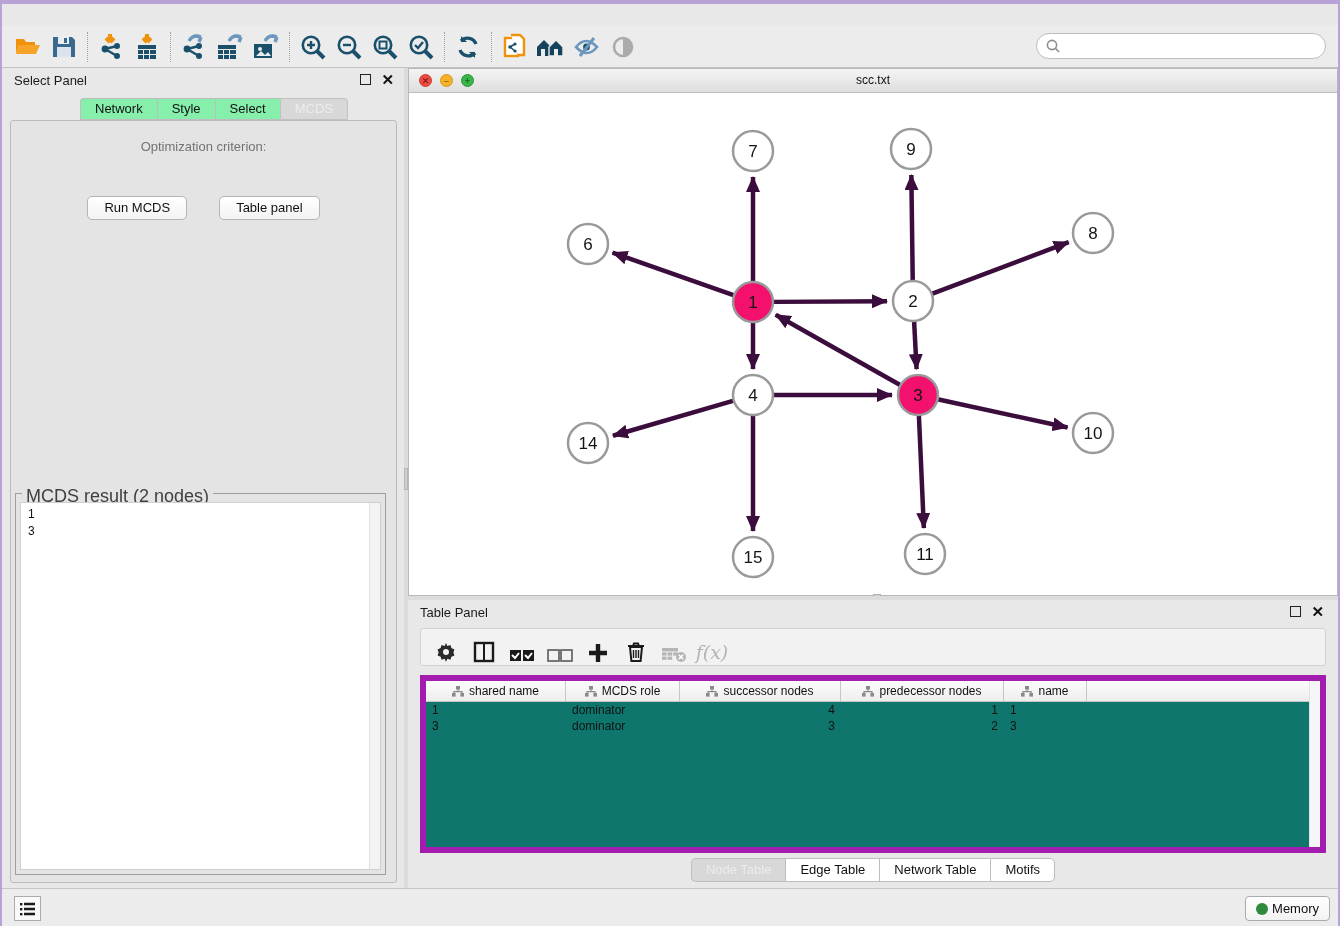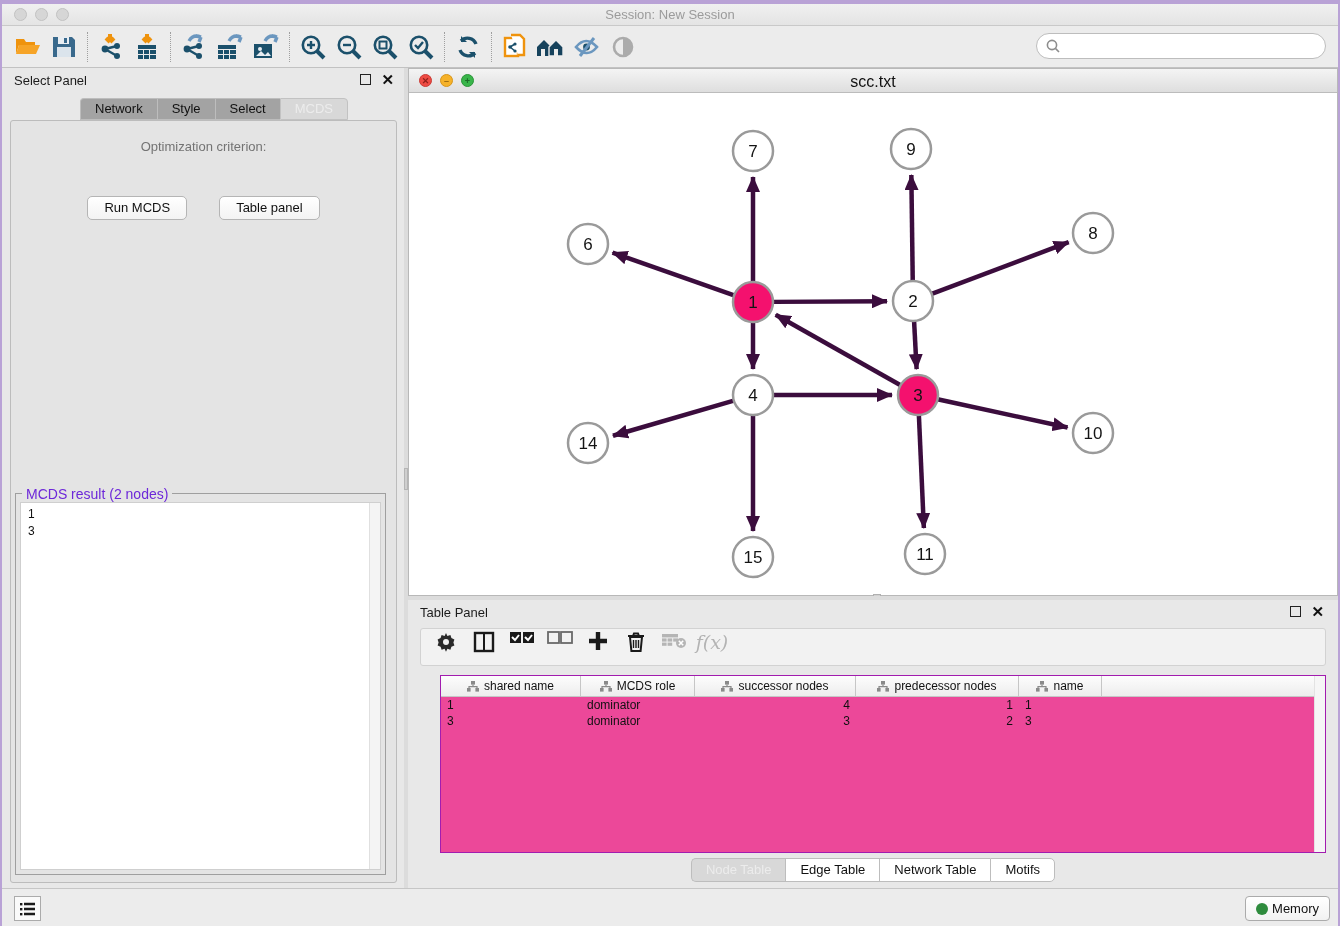--- a/index.html
+++ b/index.html
@@ -26,57 +26,57 @@
 
   
   .cpanel { position:absolute; left:0; top:0; width:402px; bottom:0; background:#e8e8e8; }
   .panel-head { height:26px; position:relative; }
   .panel-head .ph-title { position:absolute; left:12px; top:5px; font-size:13px; color:#1c1c1c; }
   .ph-icons { position:absolute; right:10px; top:6px; display:flex; gap:10px; align-items:center; }
   .float-box { width:11px; height:11px; border:1.5px solid #222; background:transparent; }
   .close-x { font-size:15px; font-weight:bold; color:#111; line-height:11px; }
 
   .tabs-row { position:relative; height:22px; margin-top:4px; padding-left:78px; display:flex; }
-  .cp-tab { font-size:13px; padding:2px 14px 3px; border:1px solid #bdbdbd; background:#a3a3a3; color:#111; border-right-width:0; }
+  .cp-tab { font-size:13px; padding:2px 14px 3px; border:1px solid #bdbdbd; background:#86efac; color:#111; border-right-width:0; }
   .cp-tab:first-child { border-radius:4px 0 0 0; }
   .cp-tab.active { background:#d8d8d8; color:#ececec; border-radius:0 4px 0 0; border-right-width:1px; border-color:#c2c2c2; }
   .cp-body { position:absolute; left:8px; right:7px; top:52px; bottom:5px; background:#e4e4e4; border:1px solid #bcbcbc; border-radius:3px; }
   .opt-label { margin-top:18px; text-align:center; font-size:13px; color:#737373; }
   .combo { position:absolute; left:36px; right:40px; top:41px; height:23px; background:#fff; border:1px solid #b9b9b9; border-radius:5px; font-size:13px; color:#111; display:flex; align-items:center; padding-left:9px; }
   .combo .chevrons { position:absolute; right:6px; top:3px; display:flex; flex-direction:column; gap:1px; }
   .combo .chevrons svg { display:block; }
   .btn-row { position:absolute; top:75px; left:0; right:0; display:flex; justify-content:center; gap:32px; }
   .pushbtn { background:linear-gradient(#ffffff,#f3f3f3); border:1px solid #b5b5b5; border-radius:5px; font-size:13px; color:#111; padding:3px 16px 4px; font-family:"Liberation Sans",sans-serif; }
   .result-box { position:absolute; left:4px; right:10px; top:372px; bottom:7px; border:1px solid #9f9f9f; }
-  .result-legend { position:absolute; top:-8px; left:6px; background:#e4e4e4; padding:0 4px; font-size:14px; color:#6d28d9; }
+  .result-legend { position:absolute; top:-8px; left:6px; background:#e4e4e4; padding:0 4px; font-size:18px; color:#404040; }
   .result-area { position:absolute; inset:4px; top:8px; background:#fff; border:1px solid #cfcfcf; }
   .result-lines { padding:3px 0 0 7px; font-size:12px; color:#111; line-height:17px; white-space:pre-line; }
   .result-scroll { position:absolute; right:0; top:0; bottom:0; width:11px; background:#f4f4f4; border-left:1px solid #e0e0e0; }
 
   
   .netwin { position:absolute; left:406px; top:0; right:0; height:528px; background:#fff; border:1px solid #b8b8b8; }
   .net-titlebar { height:24px; background:linear-gradient(#f4f4f4,#dedede); border-bottom:1px solid #bcbcbc; position:relative; }
-  .net-title { position:absolute; left:0; right:0; top:4px; text-align:center; font-size:16px; color:#111; }
+  .net-title { position:absolute; left:0; right:0; top:4px; text-align:center; font-size:12px; color:#111; }
   .tl { position:absolute; top:5px; display:flex; gap:8px; }
   .tl span { width:13px; height:13px; border-radius:50%; display:flex; align-items:center; justify-content:center; font-size:9px; font-weight:bold; color:#7a3030; }
   .tl .red { background:#ee4b43; border:1px solid #c93a34; color:#8e1f1a; }
   .tl .yellow { background:#f6b229; border:1px solid #d7951a; color:#9a6a10; }
   .tl .green { background:#39b54a; border:1px solid #2b9439; color:#1c6b28; }
   .net-canvas { position:absolute; left:0; right:0; top:24px; bottom:0; background:#fff; }
   .net-grip { position:absolute; bottom:-4px; left:50%; width:8px; height:5px; background:#d0d0d0; border:1px solid #b0b0b0; }
 
   
   .hsplit { position:absolute; left:406px; right:0; top:528px; height:4px; background:#dcdcdc; }
 
   
   .tpanel { position:absolute; left:406px; right:0; top:532px; bottom:0; background:#e8e8e8; }
   .tp-toolbar { position:absolute; left:12px; right:12px; top:28px; height:38px; background:#f2f2f2; border:1px solid #d2d2d2; border-radius:3px; display:flex; align-items:center; padding-left:8px; gap:4px; }
-  .tp-tool { width:34px; height:32px; display:flex; align-items:flex-start; justify-content:center; cursor:pointer; }
+  .tp-tool { width:34px; height:32px; display:flex; align-items:flex-end; justify-content:center; cursor:pointer; }
   .fx { font-family:"DejaVu Serif", serif; font-style:italic; font-size:19px; color:#b3b3b3; }
-  .tbl-wrap { position:absolute; left:12px; right:12px; top:75px; bottom:35px; background:#ec4899; border:1px solid #a21caf; overflow:hidden;margin-left:20px; }
+  .tbl-wrap { position:absolute; left:12px; right:12px; top:75px; bottom:35px; background:#0f766e; border:6px solid #a21caf; overflow:hidden; }
   .tbl-header { display:flex; height:21px; border-bottom:1px solid #c6c6c6; background:linear-gradient(#fdfdfd,#ededed); }
   .th-cell { display:flex; align-items:center; justify-content:center; gap:5px; font-size:12px; color:#111; border-right:1px solid #c6c6c6; position:relative; }
   .tbl-row { display:flex; height:16px; }
   .td-cell { font-size:12px; color:#111; padding:1px 6px 0; overflow:hidden; white-space:nowrap; }
   .tbl-scroll { position:absolute; right:0; top:0; width:11px; bottom:0; background:#f6f6f6; border-left:1px solid #e3e3e3; }
   .tp-tabs { position:absolute; left:0; right:0; bottom:6px; display:flex; justify-content:center; }
   .tp-tab { font-size:13px; padding:3px 14px 4px; border:1px solid #bdbdbd; background:#fff; color:#111; border-right-width:0; }
   .tp-tab:first-child { border-radius:5px 0 0 5px; }
   .tp-tab:last-child { border-radius:0 5px 5px 0; border-right-width:1px; }
   .tp-tab.active { background:#d8d8d8; color:#ececec; }
@@ -85,28 +85,20 @@
   .statusbar { position:absolute; left:0; right:0; bottom:0; height:38px; background:#ececec; border-top:1px solid #c6c6c6; }
   .sb-left-btn { position:absolute; left:12px; top:7px; width:27px; height:25px; background:#fafafa; border:1px solid #ababab; display:flex; align-items:center; justify-content:center; }
   .memory-btn { position:absolute; right:8px; top:7px; height:25px; background:linear-gradient(#ffffff,#f2f2f2); border:1px solid #ababab; border-radius:4px; display:flex; align-items:center; gap:4px; padding:0 10px; font-size:13px; color:#111; }
   .memory-dot { width:12px; height:12px; border-radius:50%; background:#2e8b3d; }
 </style>
 </head>
 <body>
 
 <div class="app">
 
-  <div class="titlebar">
-    <div class="traffic">
-      <span class="dot"></span>
-      <span class="dot"></span>
-      <span class="dot"></span>
-    </div>
-    <div class="win-title">Session: New Session</div>
-  </div>
 
   <div class="toolbar">
     <div class="tool">
       <svg width="28" height="24" viewBox="0 0 28 24">
           <path d="M2 4 h8 l2 3 h9 v3 H5 L2 19 Z" fill="#ef930d"></path>
           <path d="M5 10 h21 l-4 9 H2 Z" fill="#f6a427"></path>
         </svg>
     </div>
     <div class="tool">
       <svg width="26" height="24" viewBox="0 0 26 24">

